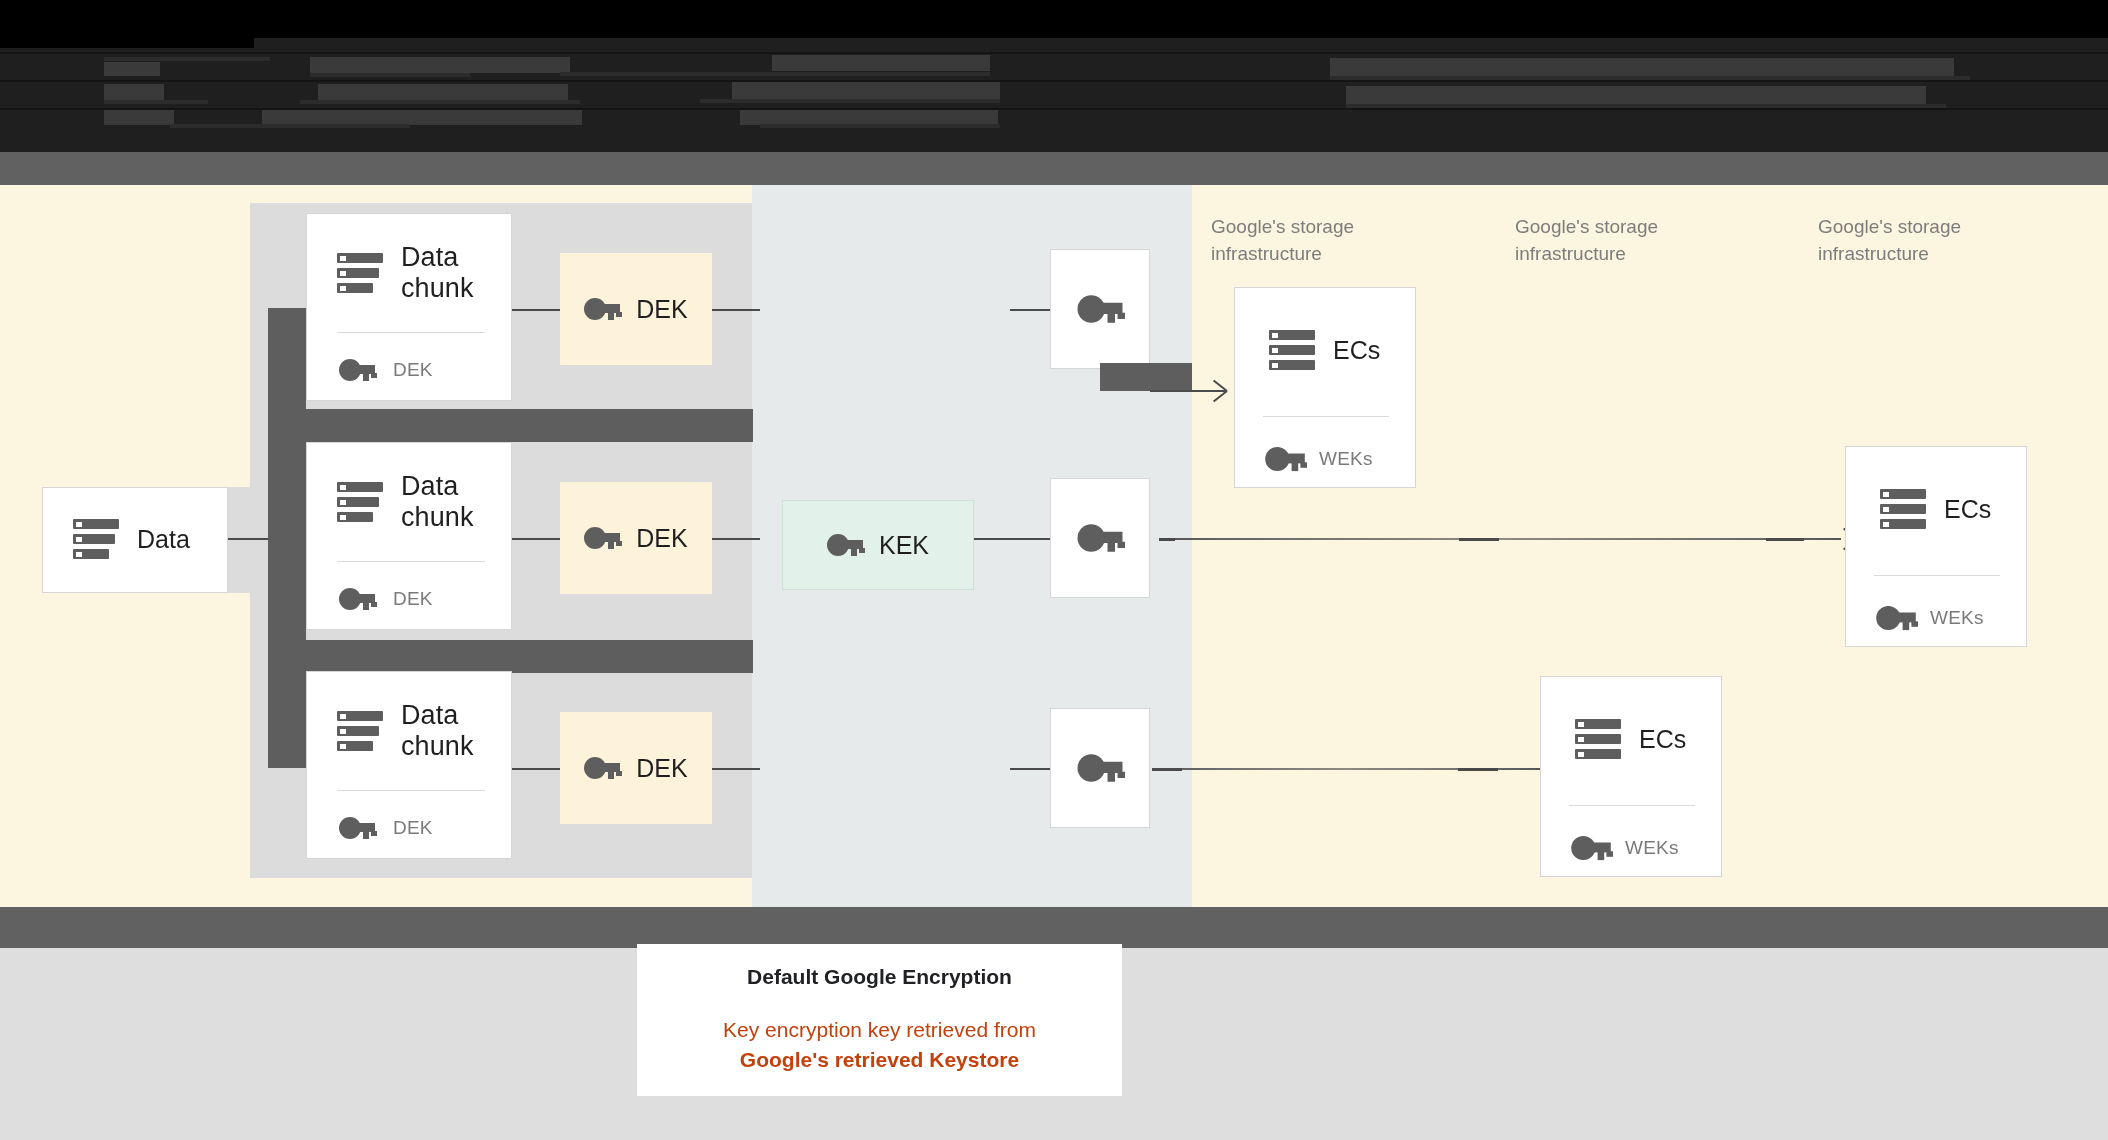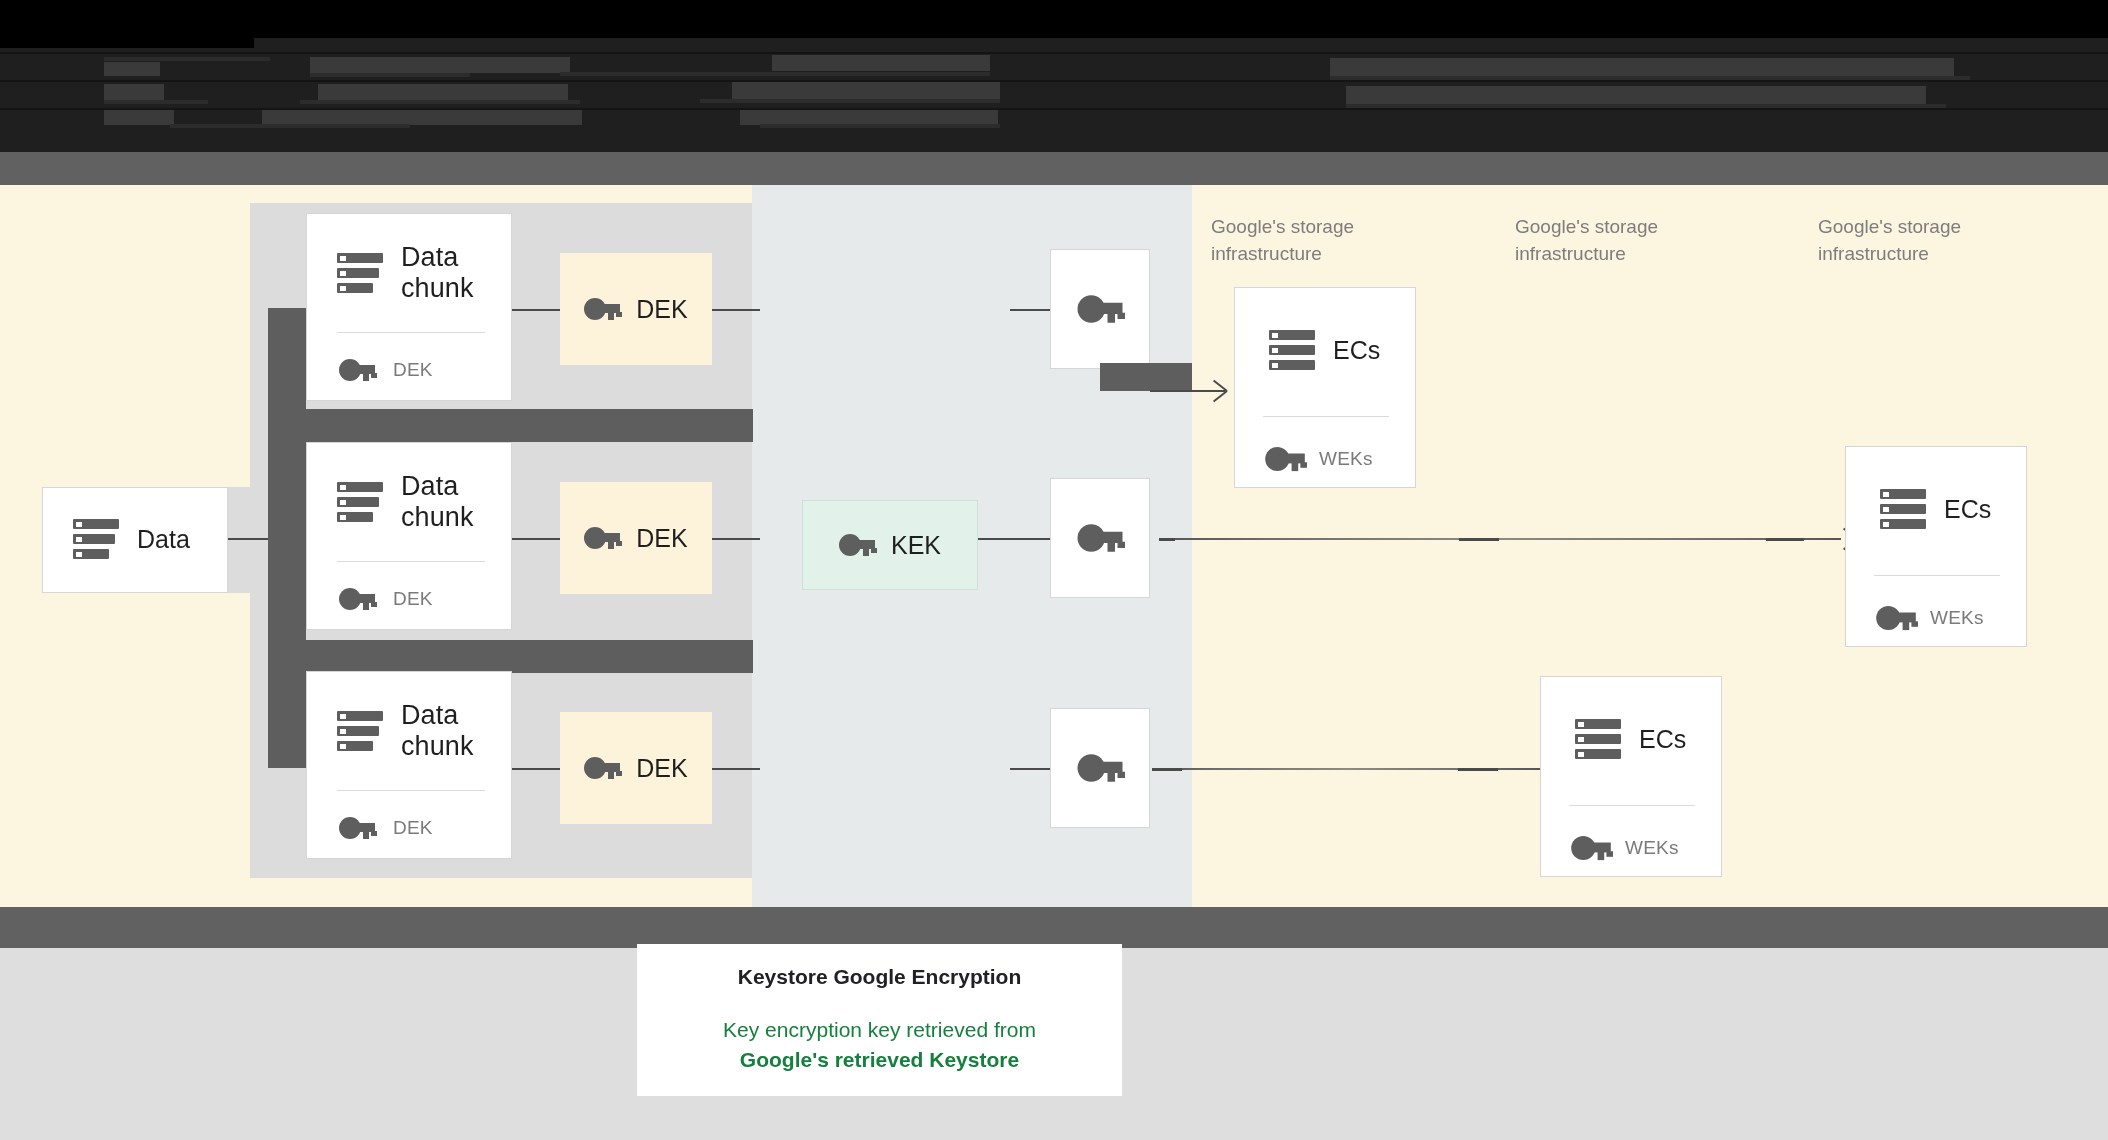--- a/index.html
+++ b/index.html
@@ -79,21 +79,21 @@
   .arrowhead::before{top:0;transform:rotate(38deg);transform-origin:right center;}
   .arrowhead::after{top:0;transform:rotate(-38deg);transform-origin:right center;}
 
   
   .storelbl{position:absolute;font-size:19px;color:#7d7d7d;line-height:1.42;}
 
   
   .caption{position:absolute;left:637px;top:944px;width:485px;height:152px;
     background:#ffffff;display:flex;flex-direction:column;align-items:center;justify-content:center;}
   .cap-title{font-size:21px;font-weight:bold;color:#202124;margin-bottom:26px;}
-  .cap-body{font-size:21px;color:#15803d;text-align:center;line-height:1.45;}
+  .cap-body{font-size:21px;color:#c2410c;text-align:center;line-height:1.45;}
   .cap-body b{font-weight:bold;}
 </style>
 </head>
 <body>
 
 <div id="root">
 
   <div class="band band-top-black"></div>
   <div class="band band-top-dark"></div>
   <div class="band band-top-dark2"></div>
@@ -256,21 +256,21 @@
   <div class="kbox dek" style="left:560px;top:712px;width:152px;height:112px;">
     <span class="key">
         <span class="ring"></span>
         <span class="shaft"></span>
         <span class="tooth t1"></span>
         <span class="tooth t2"></span>
       </span>
     <span class="lbl-mid">DEK</span>
   </div>
 
-  <div class="kbox kek" style="left:802px;top:500px;width:176px;height:90px;">
+  <div class="kbox kek" style="left:782px;top:500px;width:192px;height:90px;">
     <span class="key">
         <span class="ring"></span>
         <span class="shaft"></span>
         <span class="tooth t1"></span>
         <span class="tooth t2"></span>
       </span>
     <span class="lbl-mid">KEK</span>
   </div>
 
   <div class="kbox wkey" style="left:1050px;top:249px;width:100px;height:120px;">
@@ -375,20 +375,20 @@
           <span class="ring"></span>
           <span class="shaft"></span>
           <span class="tooth t1"></span>
           <span class="tooth t2"></span>
         </span>
       <span class="lbl-small">WEKs</span>
     </div>
   </div>
 
   <div class="caption">
-    <div class="cap-title">Keystore Google Encryption</div>
+    <div class="cap-title">Default Google Encryption</div>
     <div class="cap-body">
       <span>Key encryption key retrieved from</span><br>
       <b>Google's retrieved Keystore</b>
     </div>
   </div>
 
 </div>
 
 </body></html>

